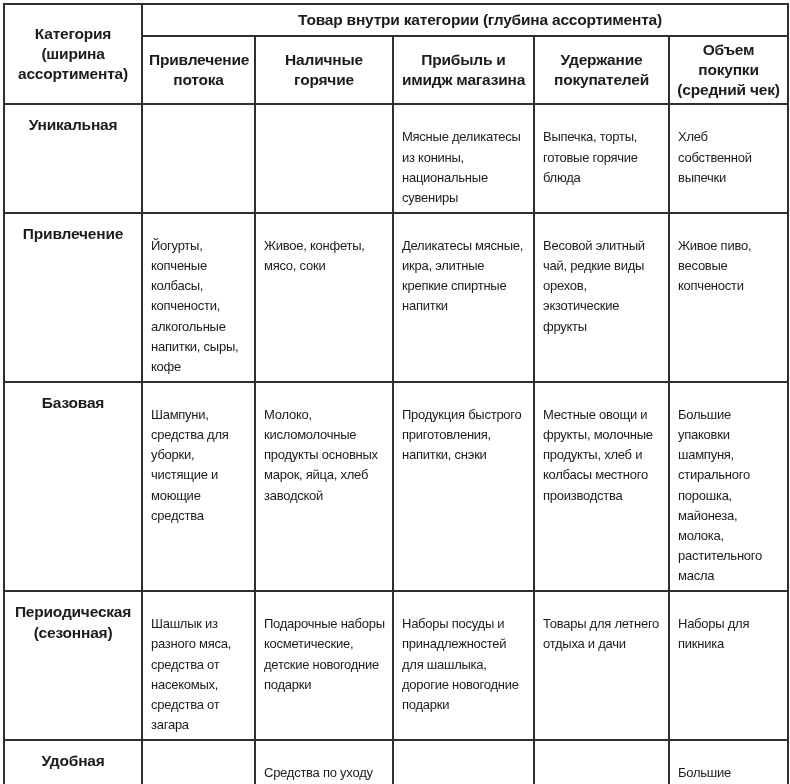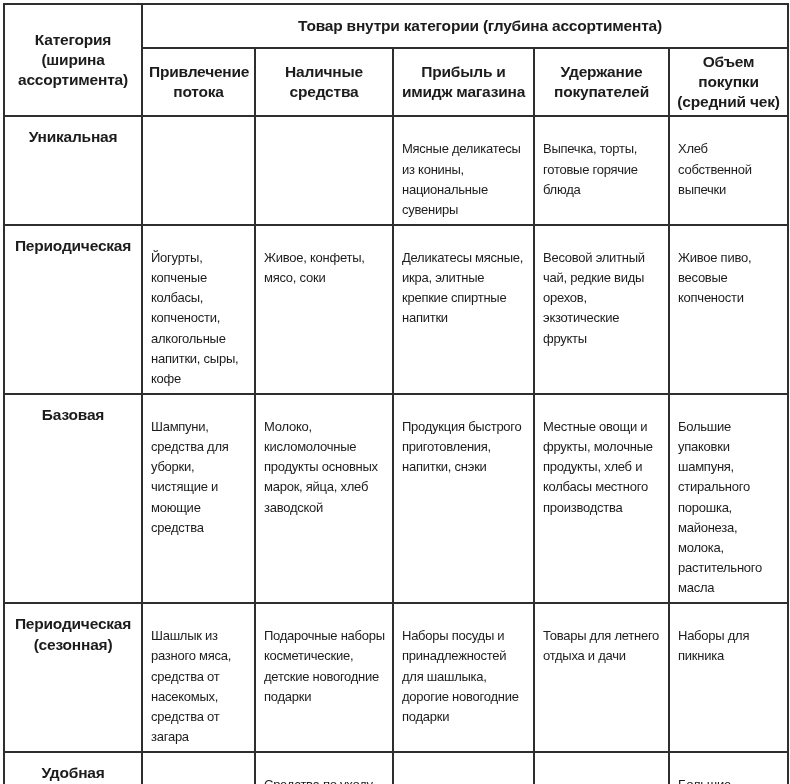--- a/index.html
+++ b/index.html
@@ -70,43 +70,43 @@
   <table class="assortment">
     <colgroup>
       <col style="width:138px">
       <col style="width:113px">
       <col style="width:138px">
       <col style="width:141px">
       <col style="width:135px">
       <col style="width:119px">
     </colgroup>
     <thead>
-      <tr style="height:44px">
+      <tr style="height:32px">
         <th class="corner" rowspan="2" style="height:97px">Категория (ширина ассортимента)</th>
         <th class="group" colspan="5">Товар внутри категории (глубина ассортимента)</th>
       </tr>
       <tr style="height:61px">
         <th>Привлечение потока</th>
-        <th>Наличные средства</th>
+        <th>Наличные горячие</th>
         <th>Прибыль и имидж магазина</th>
         <th>Удержание покупателей</th>
         <th>Объем покупки (средний чек)</th>
       </tr>
     </thead>
     <tbody>
       <tr style="height:86px">
         <th class="cat">Уникальная</th>
         <td></td>
         <td></td>
         <td>Мясные деликатесы из конины, национальные сувениры</td>
         <td>Выпечка, торты, готовые горячие блюда</td>
         <td>Хлеб собственной выпечки</td>
       </tr>
       <tr style="height:150px">
-        <th class="cat">Периодическая</th>
+        <th class="cat">Привлечение</th>
         <td>Йогурты, копченые колбасы, копчености, алкогольные напитки, сыры, кофе</td>
         <td>Живое, конфеты, мясо, соки</td>
         <td>Деликатесы мясные, икра, элитные крепкие спиртные напитки</td>
         <td>Весовой элитный чай, редкие виды орехов, экзотические фрукты</td>
         <td>Живое пиво, весовые копчености</td>
       </tr>
       <tr style="height:182px">
         <th class="cat">Базовая</th>
         <td>Шампуни, средства для уборки, чистящие и моющие средства</td>
         <td>Молоко, кисломолочные продукты основных марок, яйца, хлеб заводской</td>

